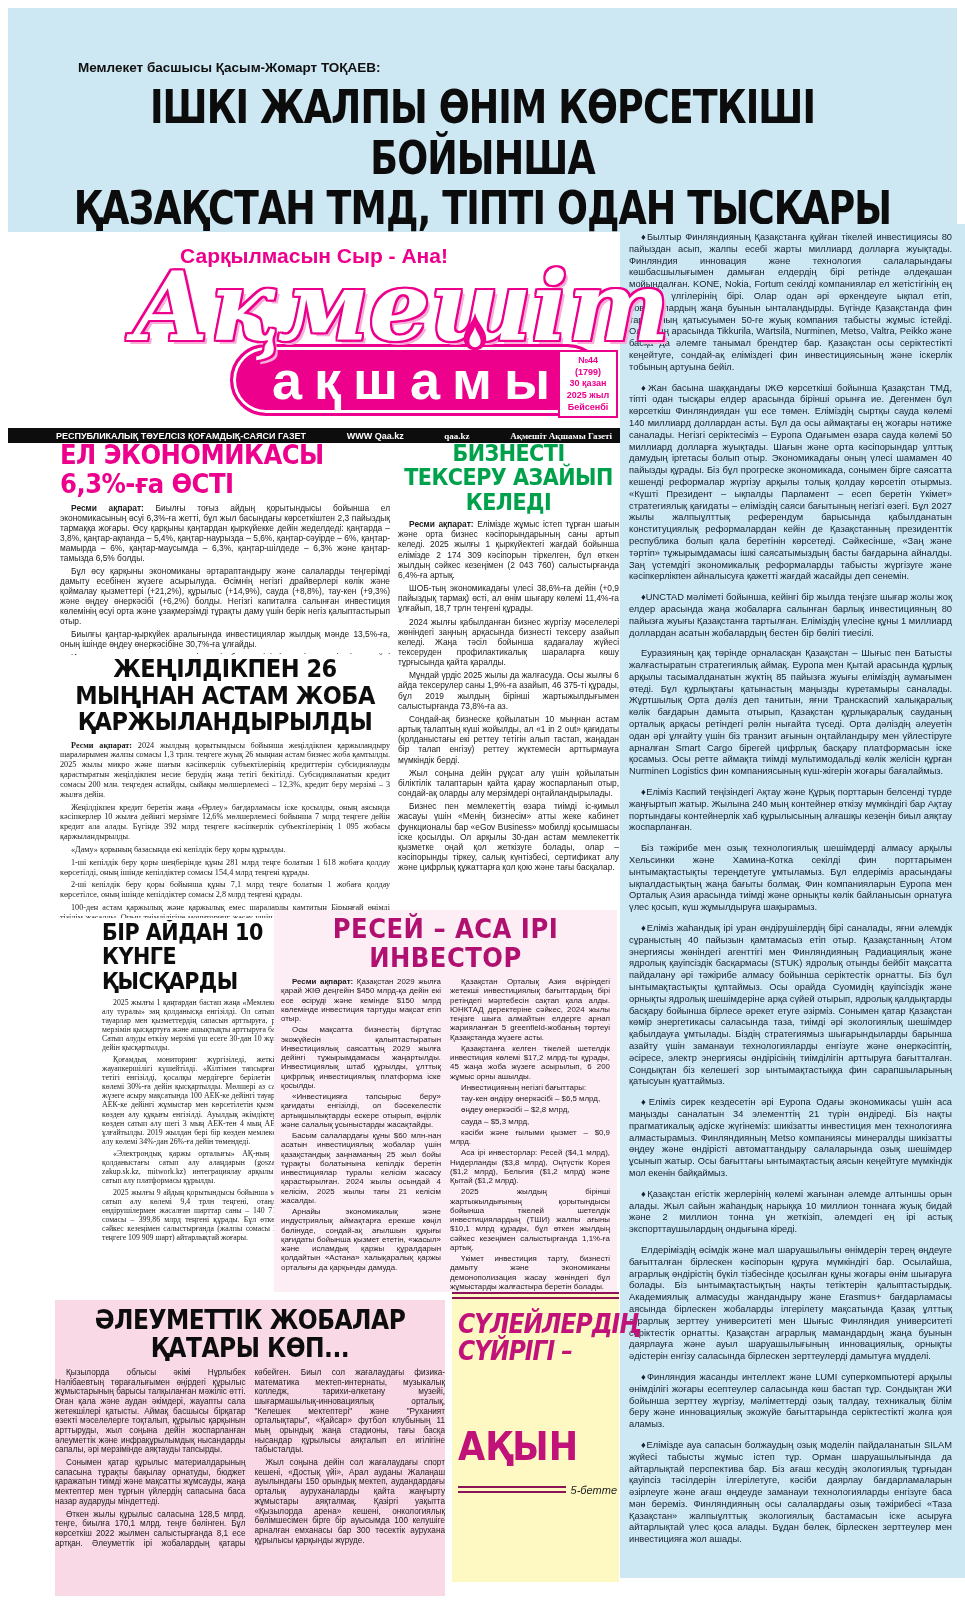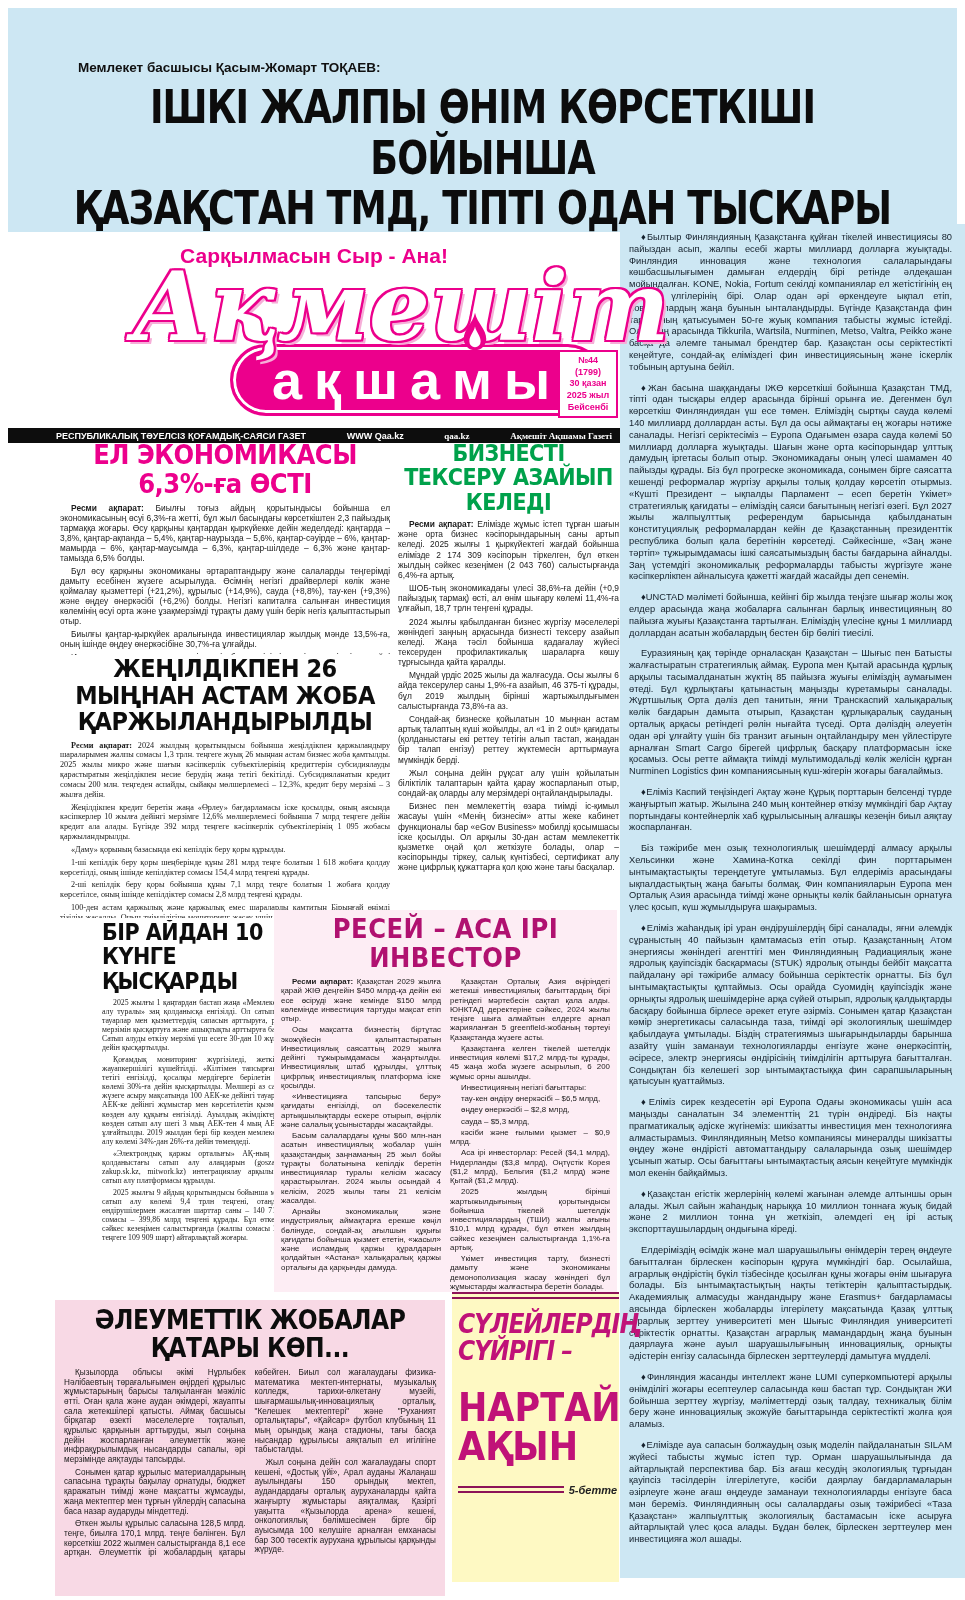--- a/index.html
+++ b/index.html
@@ -61,21 +61,21 @@
   .bar-item.alt{font-family:"Liberation Serif","DejaVu Serif",serif;font-weight:bold;}
 
   
   .art-h{font-family:"DejaVu Sans","Liberation Sans",sans-serif;font-stretch:condensed;
          font-weight:800;letter-spacing:-0.5px;line-height:1.06;margin-bottom:5px;}
   .para{text-align:justify;text-indent:11px;margin-bottom:3px;}
   .para b{font-weight:bold;}
   .serif .para{font-family:"Liberation Serif","DejaVu Serif",serif;}
 
   #art-economy{left:60px;top:441px;width:330px;height:214px;overflow:hidden;}
-  #art-economy .art-h{color:var(--mag);font-size:27px;text-align:center;}
+  #art-economy .art-h{color:var(--mag);font-size:27px;text-align:left;}
   #art-economy .para{font-size:8.4px;line-height:1.19;}
 
   #art-check{left:398px;top:441px;width:221px;height:472px;overflow:hidden;}
   #art-check .art-h{color:var(--green);font-size:23px;text-align:center;}
   #art-check .para{font-size:8.4px;line-height:1.21;}
 
   #art-projects{left:60px;top:656px;width:330px;height:262px;overflow:hidden;}
   #art-projects .art-h{color:#0d0d0d;font-size:25px;text-align:center;}
   #art-projects .para{font-size:8.2px;line-height:1.2;}
 
@@ -83,37 +83,37 @@
   #art-short .art-h{color:#0d0d0d;font-size:23px;text-align:left;}
   #art-short .para{font-size:7.8px;line-height:1.16;}
 
   #art-invest{left:274px;top:910px;width:343px;height:382px;background:var(--pink-light);
               padding:5px 7px;overflow:hidden;}
   #art-invest .art-h{color:var(--mag-dark);font-size:27px;text-align:center;letter-spacing:0.5px;}
   .cols2{column-count:2;column-gap:9px;}
   #art-invest .para{font-size:7.9px;line-height:1.17;margin-bottom:2px;}
 
   #art-social{left:55px;top:1300px;width:390px;height:296px;background:var(--pink);
-              padding:7px 9px;overflow:hidden;}
+              padding:7px 0;overflow:hidden;}
   #art-social .art-h{color:#0d0d0d;font-size:26px;text-align:center;margin-bottom:6px;}
   #art-social .para{font-size:8.2px;line-height:1.18;}
 
   
   #teaser{left:452px;top:1292px;width:167px;height:290px;background:#fef9c3;}
   .rule{height:7px;border-top:2px solid var(--mag-deep);border-bottom:2px solid var(--mag-deep);}
   .teaser-body{padding:12px 2px 8px 6px;}
   .teaser-l1{font-family:"DejaVu Sans","Liberation Sans",sans-serif;font-stretch:condensed;
              font-size:26px;font-weight:800;font-style:italic;color:#c01278;
              line-height:1.05;letter-spacing:-1px;margin-bottom:22px;}
   .teaser-l2{font-family:"DejaVu Sans","Liberation Sans",sans-serif;font-stretch:condensed;
              font-size:39px;font-weight:900;color:#c01278;line-height:1.0;
              letter-spacing:0;margin-bottom:18px;}
   .teaser-bottom{display:flex;align-items:center;gap:5px;margin-top:2px;}
   .teaser-bottom .rule{flex:1;}
-  .page-ref{font-size:11px;font-weight:bold;font-style:italic;color:#222;white-space:nowrap;}
+  .page-ref{font-size:11px;font-weight:normal;font-style:italic;color:#222;white-space:nowrap;}
 </style>
 </head>
 <body>
 
 <div id="top-band" class="abs">
   <div class="kicker">Мемлекет басшысы Қасым-Жомарт ТОҚАЕВ:</div>
   <div class="headline">
       <p class="hl-line">ІШКІ ЖАЛПЫ ӨНІМ КӨРСЕТКІШІ БОЙЫНША</p>
       <p class="hl-line">ҚАЗАҚСТАН ТМД, ТІПТІ ОДАН ТЫСҚАРЫ</p>
       <p class="hl-line">ЕЛДЕР АРАСЫНДА БІРІНШІ ОРЫНҒА ИЕ</p>
@@ -243,21 +243,21 @@
 </section>
 
 <div id="teaser" class="abs">
   <div class="rule"></div>
   <div class="teaser-body">
     <div class="teaser-l1">
       <span>СҮЛЕЙЛЕРДІҢ</span><br>
       <span>СҮЙРІГІ –</span>
     </div>
     <div class="teaser-l2">
-      <span>НАРТАЙ</span><br>
+      <br>
       <span>АҚЫН</span>
     </div>
     <div class="teaser-bottom">
       <div class="rule"></div>
       <span class="page-ref">5-бетте</span>
     </div>
   </div>
 </div>
 
 </body></html>

